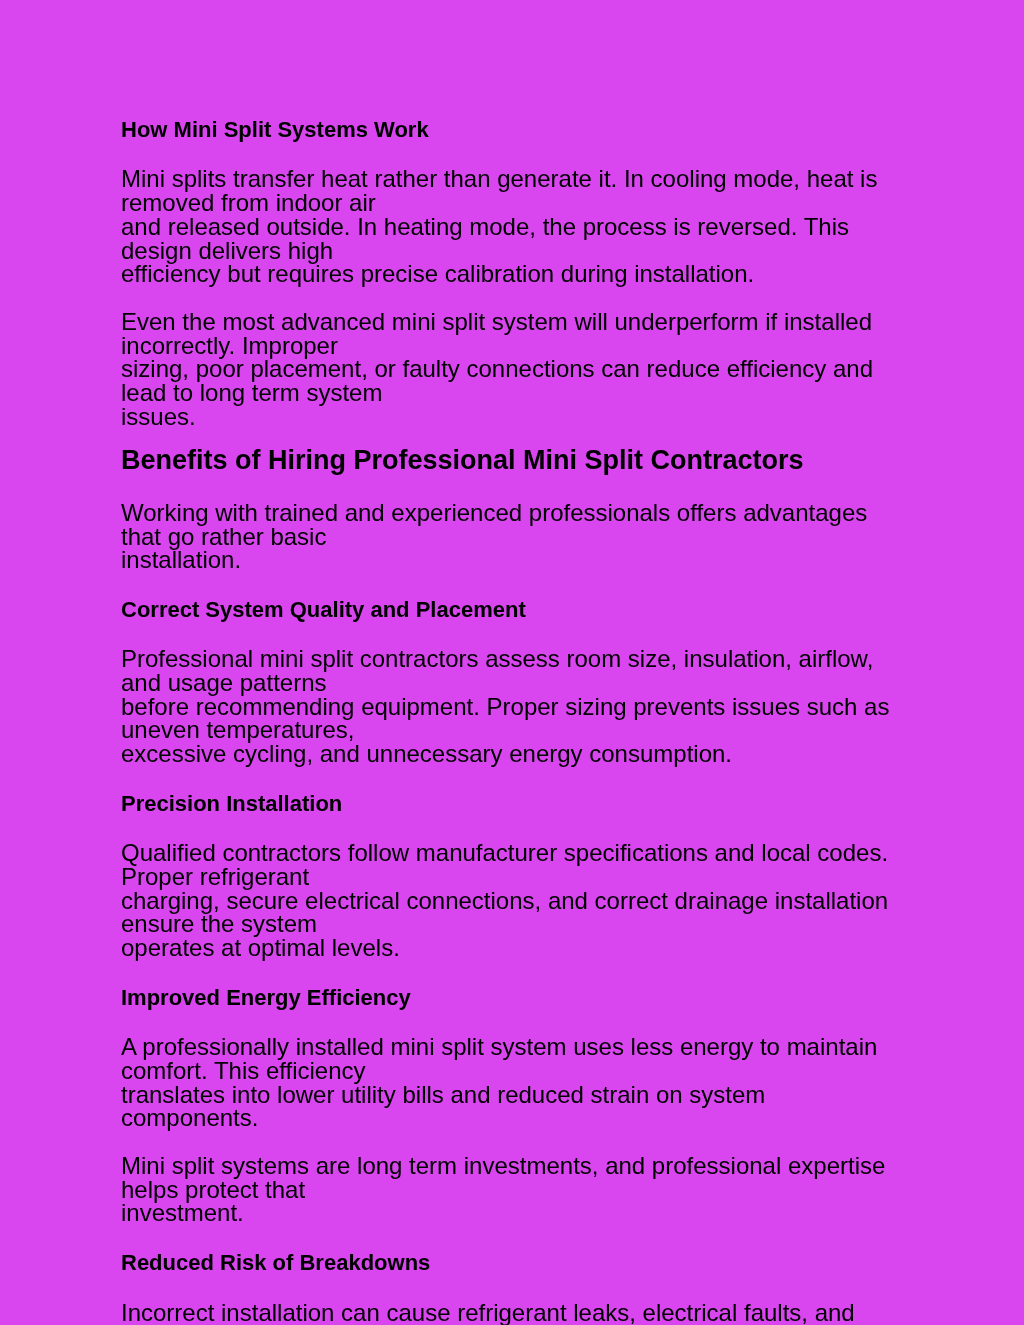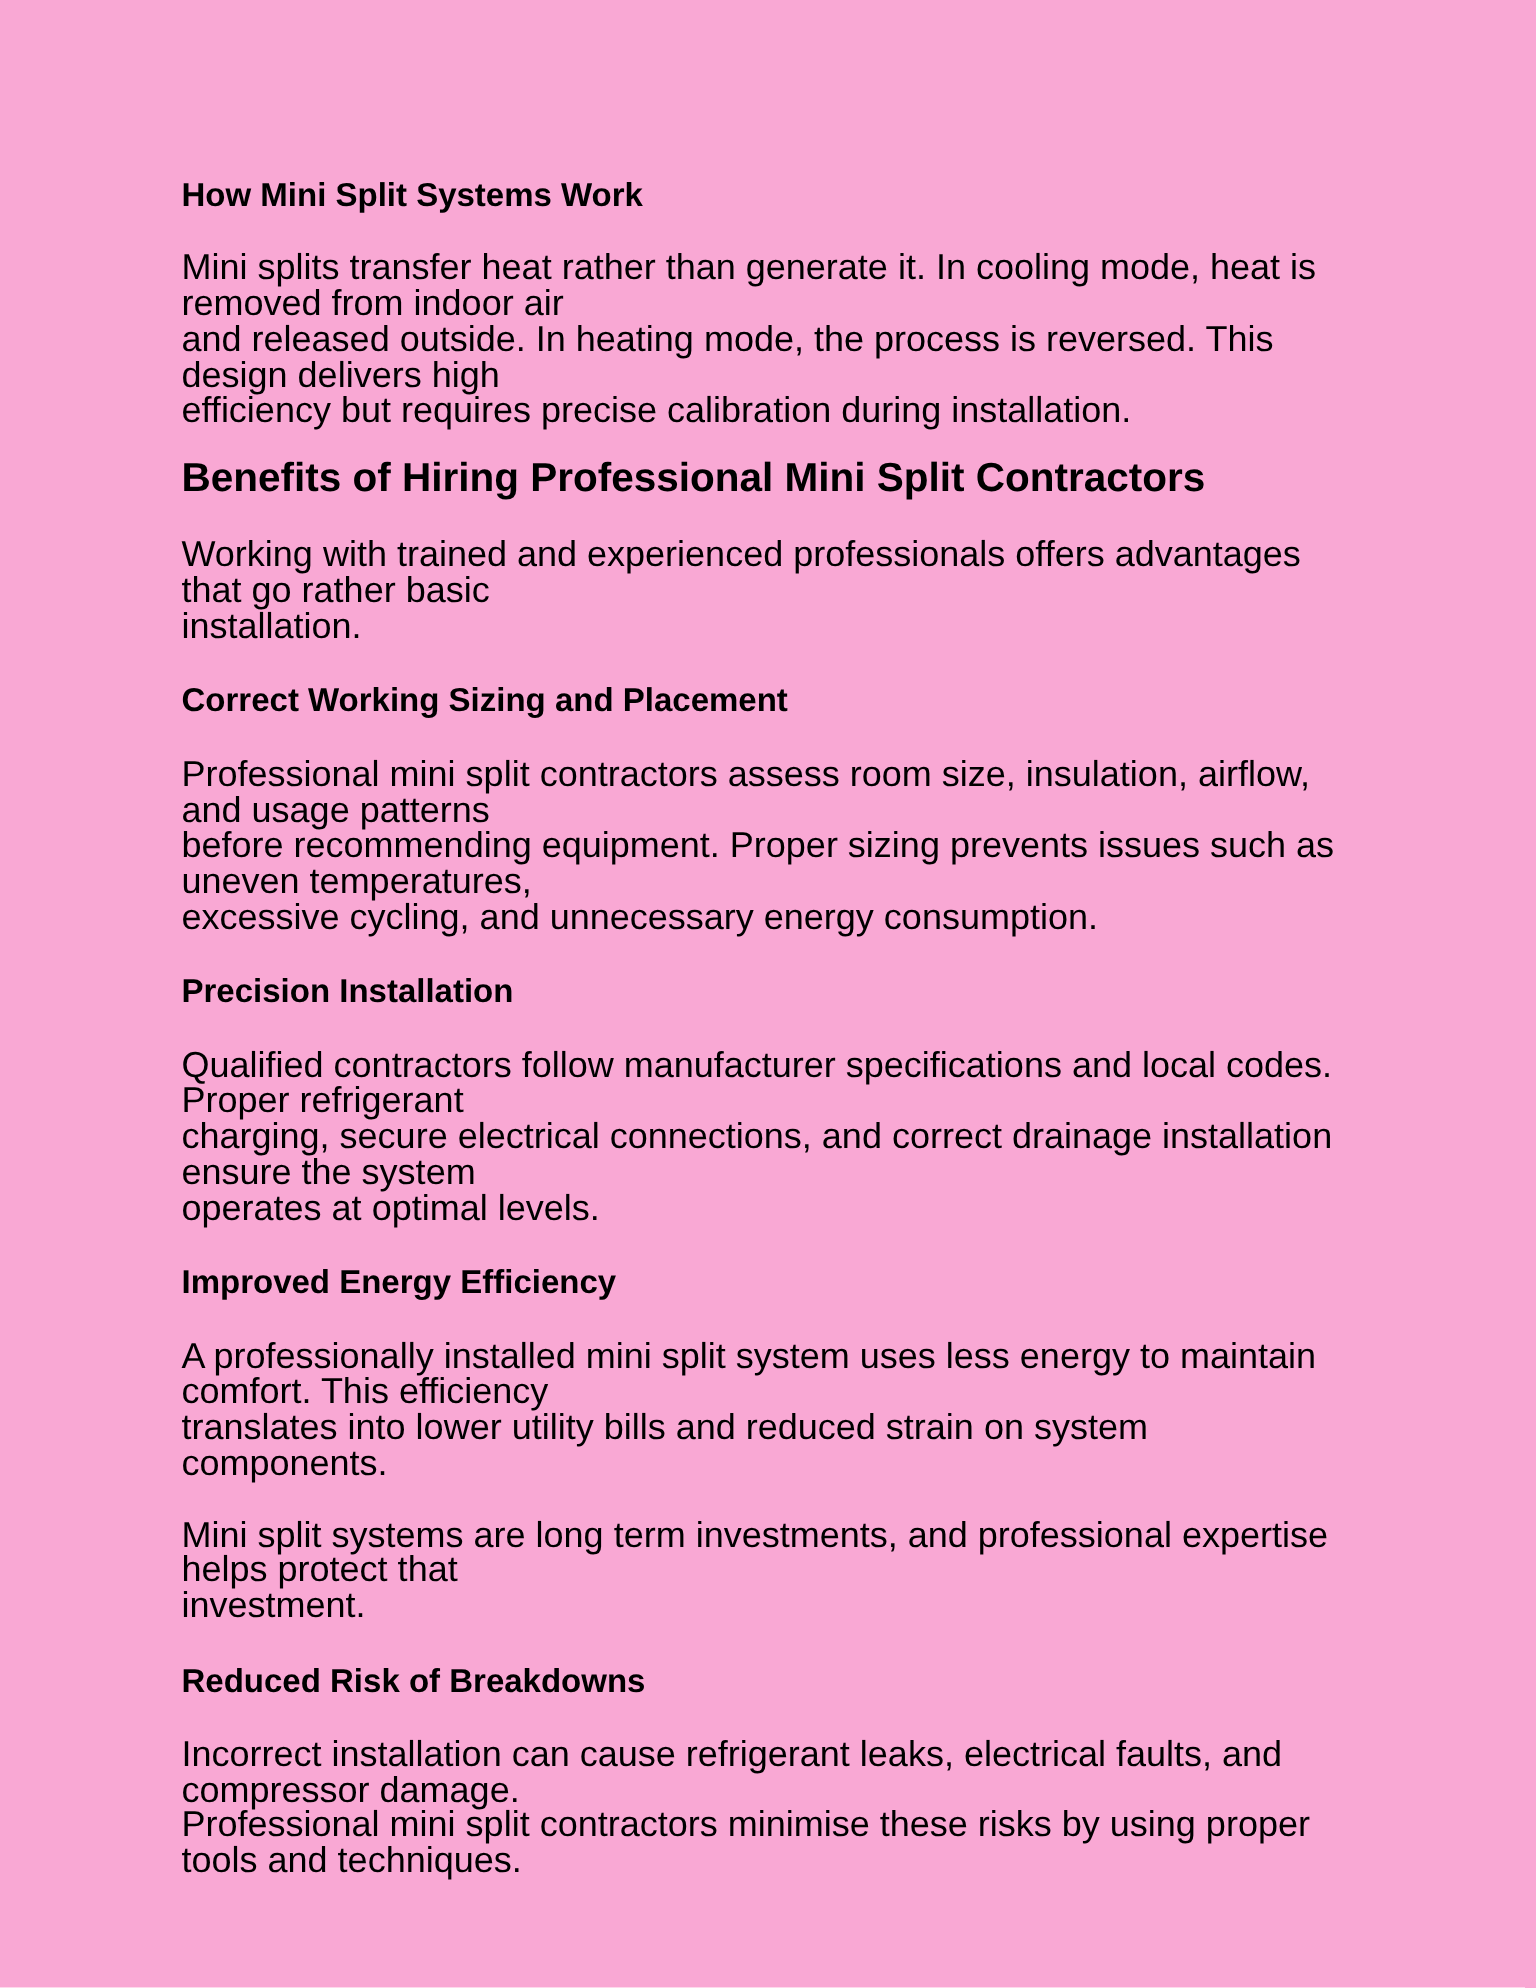--- a/index.html
+++ b/index.html
@@ -6,21 +6,21 @@
     margin: 0;
     padding: 0;
     background: #ffffff;
   }
   .page {
     position: relative;
     width: 1024px;
     height: 1325px;
     box-sizing: border-box;
     padding: 117px 116px 0 121px;
-    background: #f9a8d4;
+    background: #d946ef;
     color: #000000;
     font-family: "Liberation Sans", "DejaVu Sans", sans-serif;
     overflow: hidden;
   }
   .page * {
     font-family: inherit;
     color: inherit;
   }
   .body-text {
     font-size: 24px;
@@ -50,27 +50,30 @@
 
 <main class="page">
 
   <h3 class="heading-3">How Mini Split Systems Work</h3>
 
   <p class="body-text">Mini splits transfer heat rather than generate it. In cooling mode, heat is removed from indoor air
 and released outside. In heating mode, the process is reversed. This design delivers high
 efficiency but requires precise calibration during installation.</p>
 
 
+  <p class="body-text">Even the most advanced mini split system will underperform if installed incorrectly. Improper
+sizing, poor placement, or faulty connections can reduce efficiency and lead to long term system
+issues.</p>
 
   <h2 class="heading-2">Benefits of Hiring Professional Mini Split Contractors</h2>
 
   <p class="body-text">Working with trained and experienced professionals offers advantages that go rather basic
 installation.</p>
 
-  <h3 class="heading-3">Correct Working Sizing and Placement</h3>
+  <h3 class="heading-3">Correct System Quality and Placement</h3>
 
   <p class="body-text">Professional mini split contractors assess room size, insulation, airflow, and usage patterns
 before recommending equipment. Proper sizing prevents issues such as uneven temperatures,
 excessive cycling, and unnecessary energy consumption.</p>
 
   <h3 class="heading-3">Precision Installation</h3>
 
   <p class="body-text">Qualified contractors follow manufacturer specifications and local codes. Proper refrigerant
 charging, secure electrical connections, and correct drainage installation ensure the system
 operates at optimal levels.</p>

